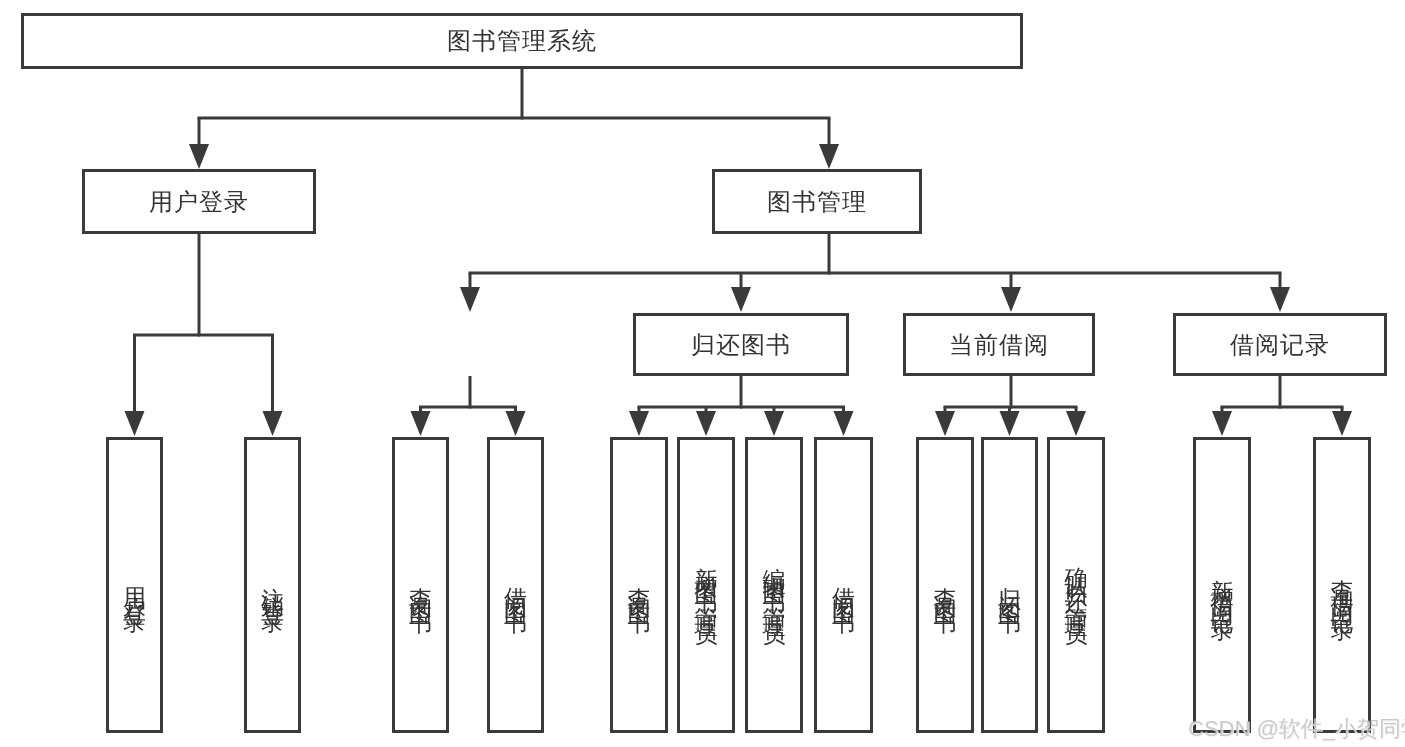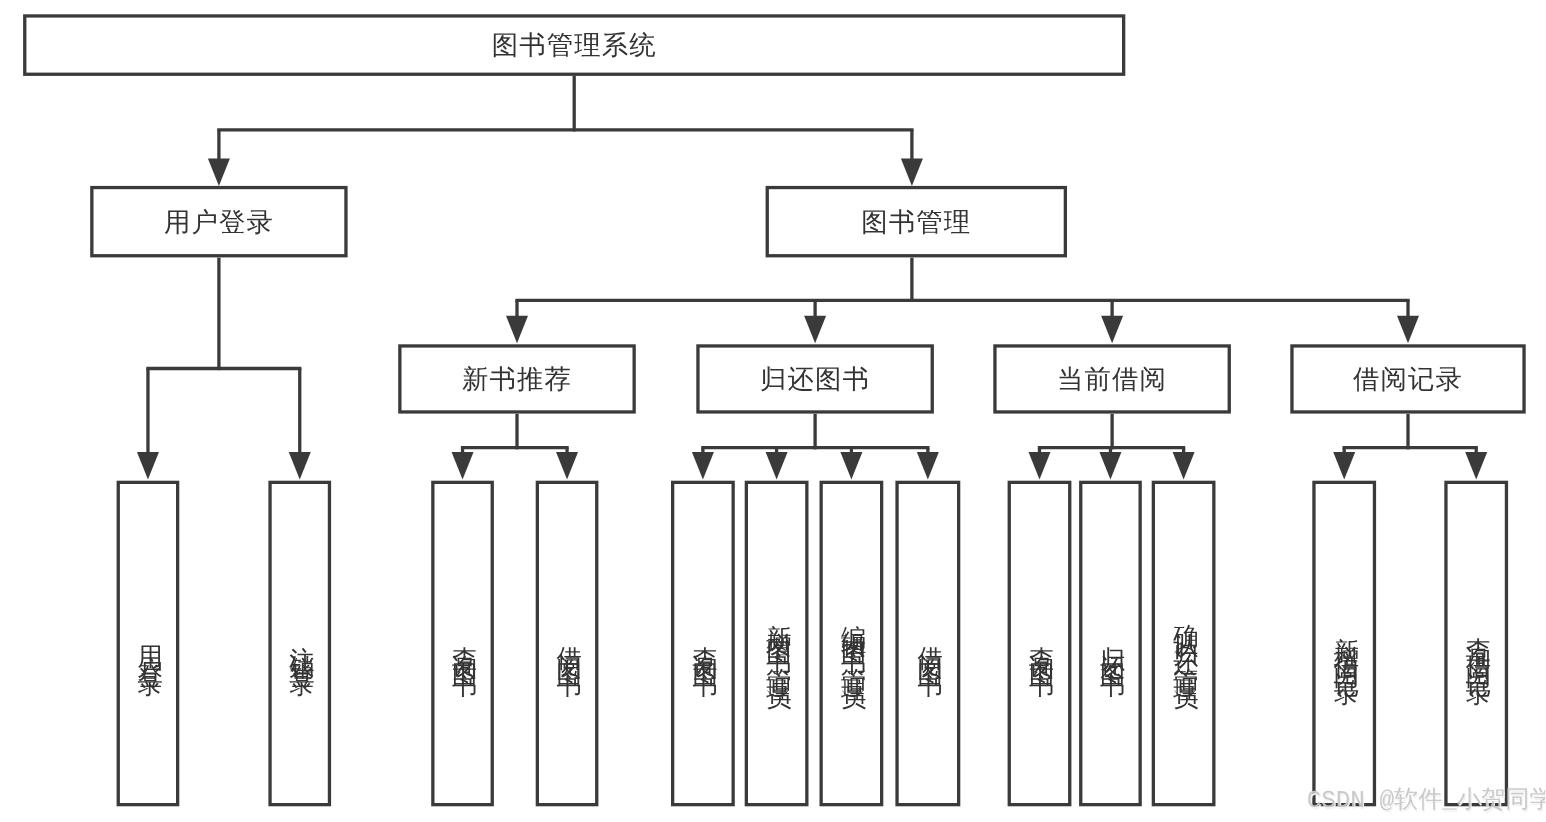--- a/index.html
+++ b/index.html
@@ -1,21 +1,21 @@
 <!DOCTYPE html>
 <html><head>
 <meta charset="utf-8">
 <style>
   html, body { margin: 0; padding: 0; background: #ffffff; }
   .stage {
     position: relative;
     width: 1405px;
     height: 747px;
     background: #ffffff;
-    font-family: Liberation Mono, monospace;
+    font-family: Liberation Sans, sans-serif;
     overflow: hidden;
   }
   .wires {
     position: absolute;
     left: 0; top: 0;
     width: 1405px; height: 747px;
   }
   .node {
     position: absolute;
     box-sizing: border-box;
@@ -120,25 +120,24 @@
       <polygon points="999.5,411 1019.5,411 1009.5,436"></polygon>
       <polygon points="1066,411 1086,411 1076,436"></polygon>
       <polygon points="1212,411 1232,411 1222,436"></polygon>
       <polygon points="1332,411 1352,411 1342,436"></polygon>
     </g>
   </svg>
 
   <div class="node hbox" style="left:21px; top:13px; width:1002px; height:56px;">图书管理系统</div>
 
   <div class="node hbox" style="left:82px; top:169px; width:234px; height:65px;">用户登录</div>
-  <div class="node hbox" style="left:696px; top:169px; width:274px; height:65px;">图书管理</div>
+  <div class="node hbox" style="left:712px; top:169px; width:210px; height:65px;">图书管理</div>
 
-  <div class="node hbox" style="left:362px; top:313px; width:216px; height:63px;">新书推荐</div>
   <div class="node hbox" style="left:633px; top:313px; width:216px; height:63px;">归还图书</div>
-  <div class="node hbox" style="left:903px; top:313px; width:216px; height:63px;">当前借阅</div>
+  <div class="node hbox" style="left:903px; top:313px; width:192px; height:63px;">当前借阅</div>
   <div class="node hbox" style="left:1173px; top:313px; width:214px; height:63px;">借阅记录</div>
 
   <div class="node vbox" style="left:106px; top:437px; width:57px; height:296px;">用户登录</div>
   <div class="node vbox" style="left:244px; top:437px; width:57px; height:296px;">注销登录</div>
 
   <div class="node vbox" style="left:392px; top:437px; width:57px; height:296px;">查询图书</div>
   <div class="node vbox" style="left:487px; top:437px; width:57px; height:296px;">借阅图书</div>
 
   <div class="node vbox" style="left:610px; top:437px; width:58px; height:296px;">查询图书</div>
   <div class="node vbox" style="left:677px; top:437px; width:58px; height:296px;">新增图书（管理员）</div>

